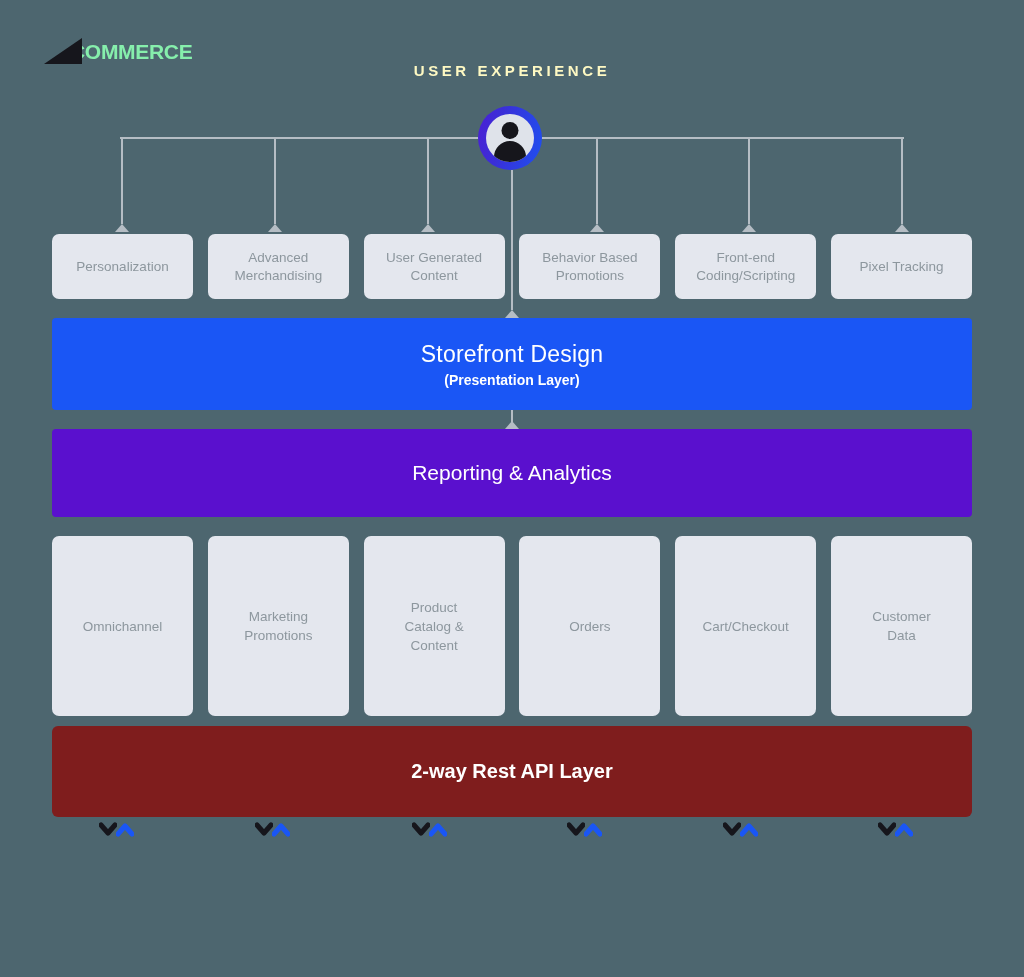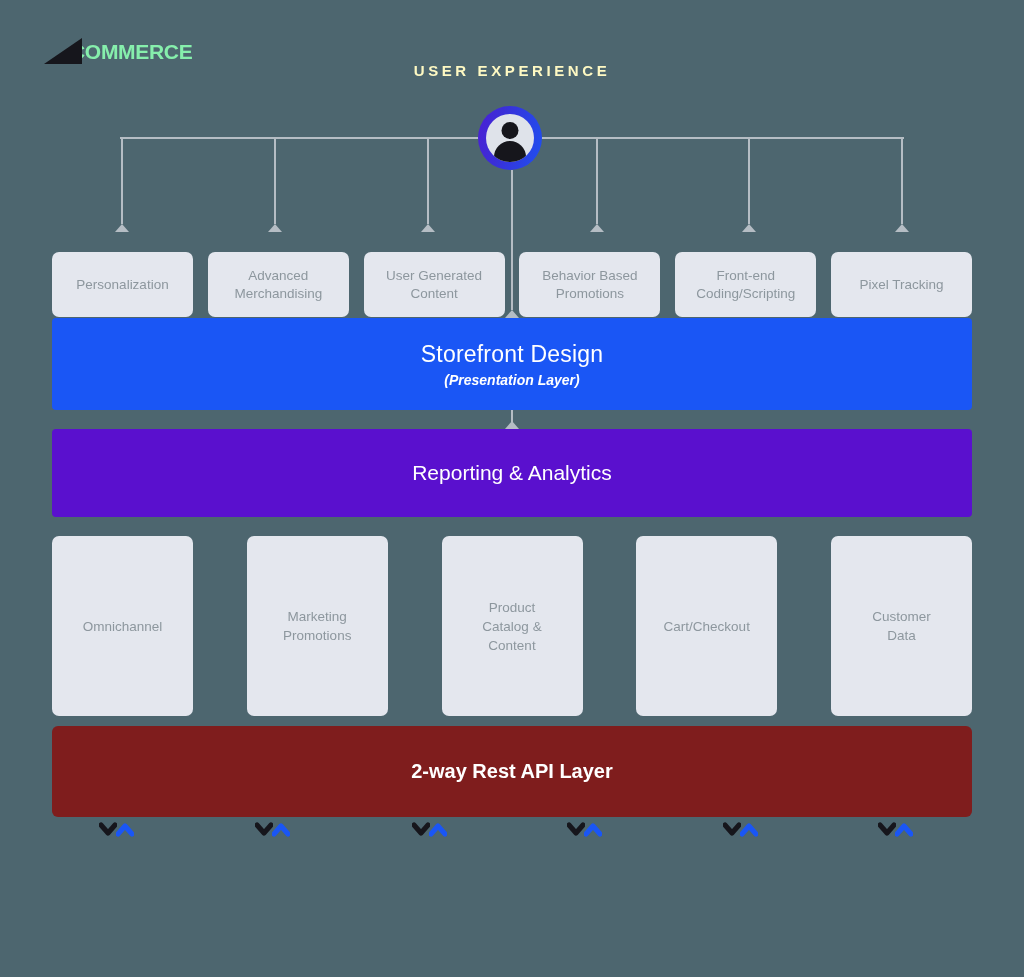--- a/index.html
+++ b/index.html
@@ -185,21 +185,20 @@
   }
   #storefront-title {
     font-size: 23px;
     font-weight: normal;
     letter-spacing: 0.2px;
   }
   #storefront-subtitle {
     font-size: 14px;
     font-weight: bold;
     margin-top: 4px;
-    font-style: italic;
   }
   #analytics-banner {
     top: 429px;
     height: 88px;
     background: #5a10ce;
   }
   #analytics-title {
     font-size: 21px;
     font-weight: normal;
   }
@@ -289,21 +288,21 @@
   <div id="avatar">
     <div id="avatar-inner">
       <div id="avatar-head"></div>
       <div id="avatar-body"></div>
     </div>
   </div>
 
   <div class="vline" style="left:511px; top:170px; height:140px;"></div>
   <div class="arrowhead" style="left:505px; top:310px;"></div>
 
-  <div class="row" style="top:252px;">
+  <div class="row" style="top:234px;">
     <div class="ux-card w1">
       <span>Personalization</span>
     </div>
     <div class="ux-card w1">
       <span>Advanced<br>Merchandising</span>
     </div>
     <div class="ux-card w1">
       <span>User Generated<br>Content</span>
     </div>
     <div class="ux-card w1">
@@ -333,20 +332,23 @@
     <div class="feature-card w2">
       <span>Omnichannel</span>
     </div>
     <div class="feature-card w2">
       <span>Marketing<br>Promotions</span>
     </div>
     <div class="feature-card w2">
       <span>Product<br>Catalog &amp;<br>Content</span>
     </div>
     <div class="feature-card w2">
+      <span>Orders</span>
+    </div>
+    <div class="feature-card w2">
       <span>Cart/Checkout</span>
     </div>
     <div class="feature-card w2">
       <span>Customer<br>Data</span>
     </div>
   </div>
 
   <div class="banner" id="api-banner">
     <div id="api-title">2-way Rest API Layer</div>
   </div>

